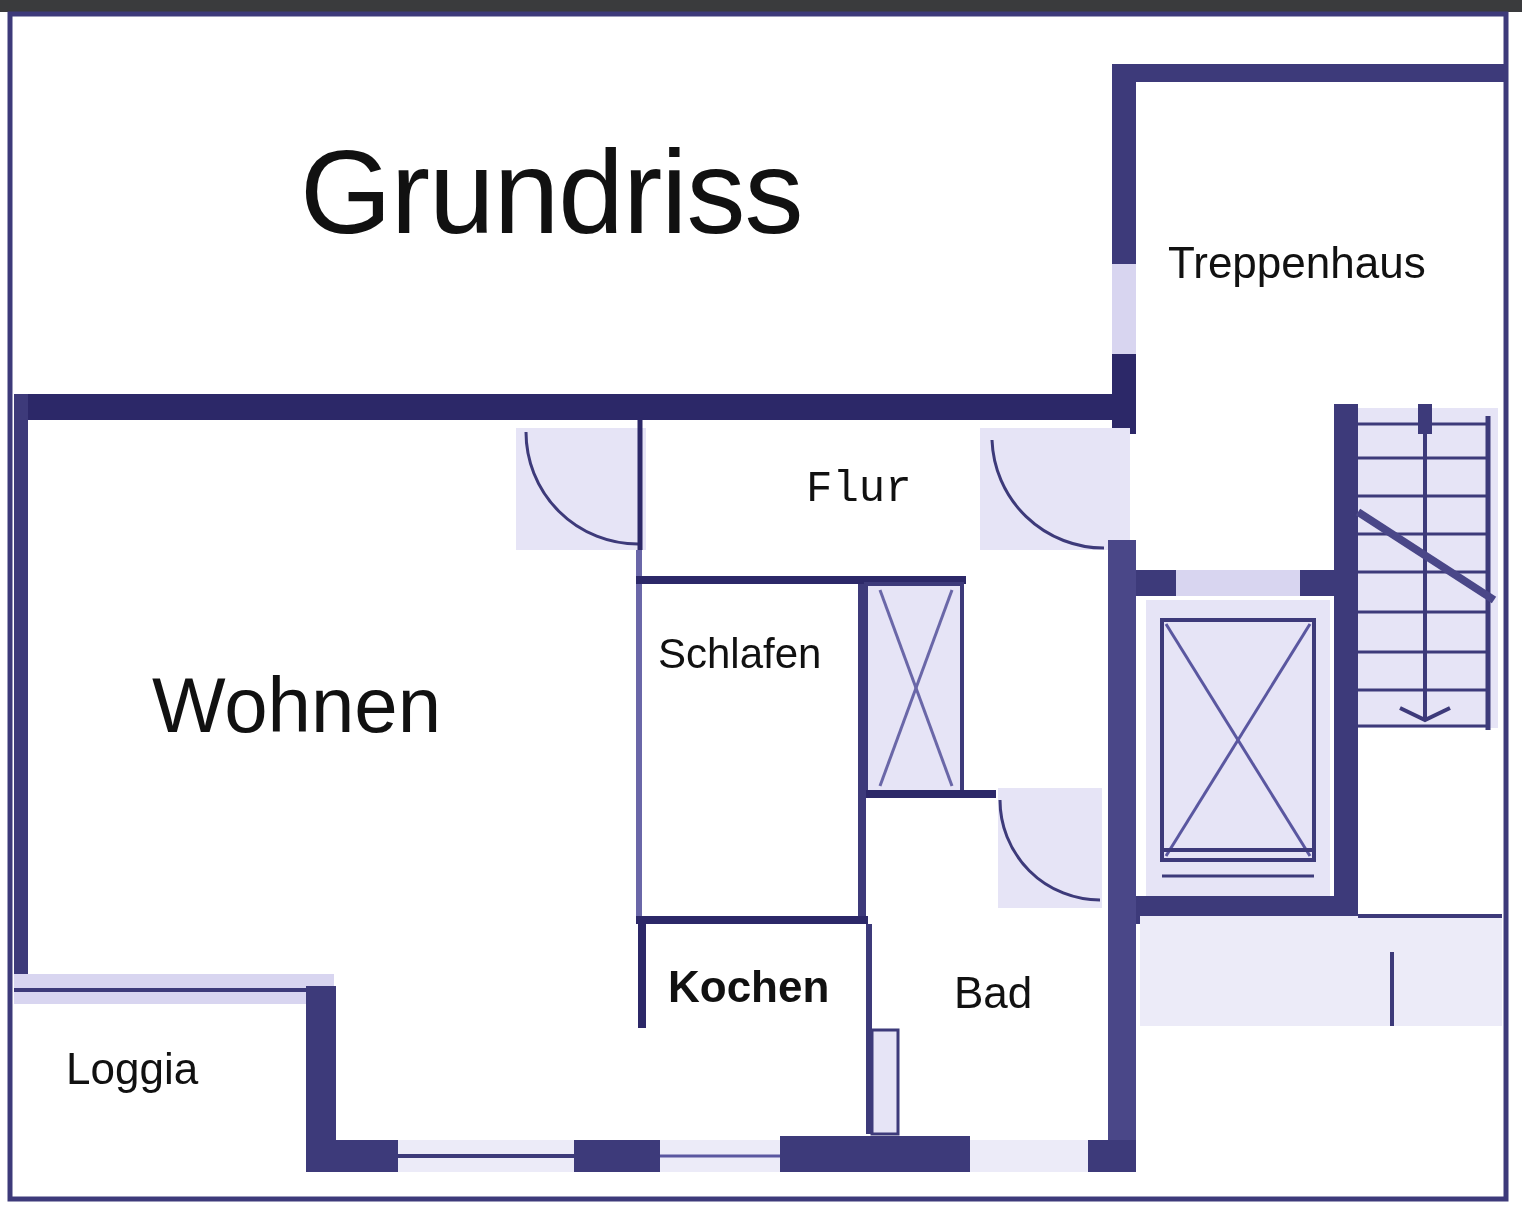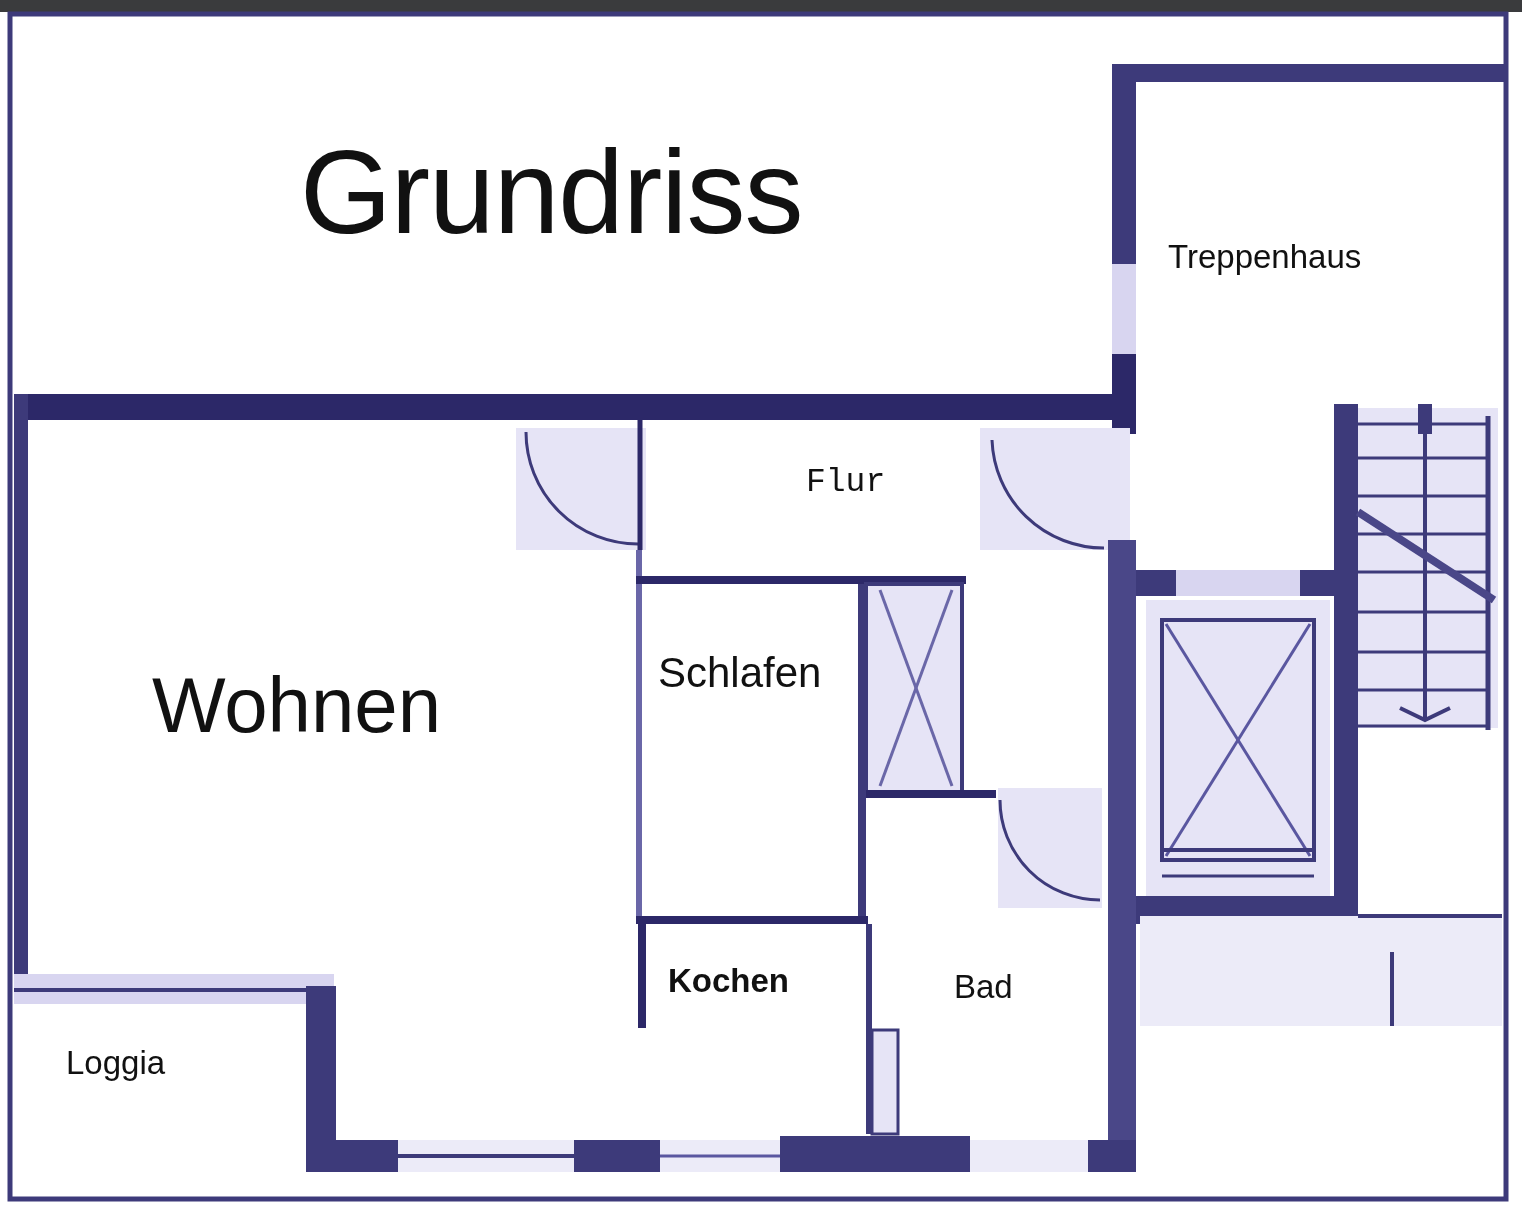--- a/index.html
+++ b/index.html
@@ -2,21 +2,21 @@
 <html><head>
 <meta charset="utf-8">
 <style>
   html, body { margin: 0; padding: 0; background: #ffffff; }
   body { width: 1522px; height: 1210px; position: relative; overflow: hidden; font-family: "Liberation Sans", sans-serif; }
   .topbar { position: absolute; left: 0; top: 0; width: 1522px; height: 12px; background: #3a3b3d; }
   .plan { position: absolute; left: 0; top: 0; }
   .lbl { position: absolute; color: #111; white-space: nowrap; font-family: "Liberation Sans", sans-serif; }
   .title { font-size: 118px; left: 300px; top: 124px; letter-spacing: -1px; text-align: right; }
   .big { font-size: 78px; }
-  .mid { font-size: 33px; }
+  .mid { font-size: 44px; }
   .sm { font-size: 42px; }
 </style>
 </head>
 <body>
 
 <div class="topbar"></div>
 
 <svg class="plan" width="1522" height="1210" viewBox="0 0 1522 1210">
 
   <rect x="10" y="14" width="1496" height="1185" fill="#ffffff" stroke="#3d3a7a" stroke-width="5"></rect>
@@ -116,17 +116,17 @@
     <rect x="574" y="1140" width="86" height="32" fill="#3d3a7a"></rect>
     <line x1="660" y1="1156" x2="780" y2="1156" stroke="#5a57a0" stroke-width="3"></line>
     <rect x="780" y="1136" width="190" height="36" fill="#3d3a7a"></rect>
     <rect x="1088" y="1140" width="48" height="32" fill="#3d3a7a"></rect>
   </g>
 </svg>
 
 <div class="lbl title">Grundriss</div>
 <div class="lbl mid" style="left:1168px; top:238px;">Treppenhaus</div>
 <div class="lbl mid" style="left:806px; top:464px;font-family:Liberation Mono, monospace;">Flur</div>
-<div class="lbl sm" style="left:658px; top:630px;margin-top:19px;">Schlafen</div>
+<div class="lbl sm" style="left:658px; top:630px;">Schlafen</div>
 <div class="lbl big" style="left:152px; top:660px;">Wohnen</div>
 <div class="lbl mid" style="left:668px; top:962px;font-weight:bold;">Kochen</div>
 <div class="lbl mid" style="left:954px; top:968px;">Bad</div>
 <div class="lbl mid" style="left:66px; top:1044px;text-align:center;">Loggia</div>
 
 </body></html>

